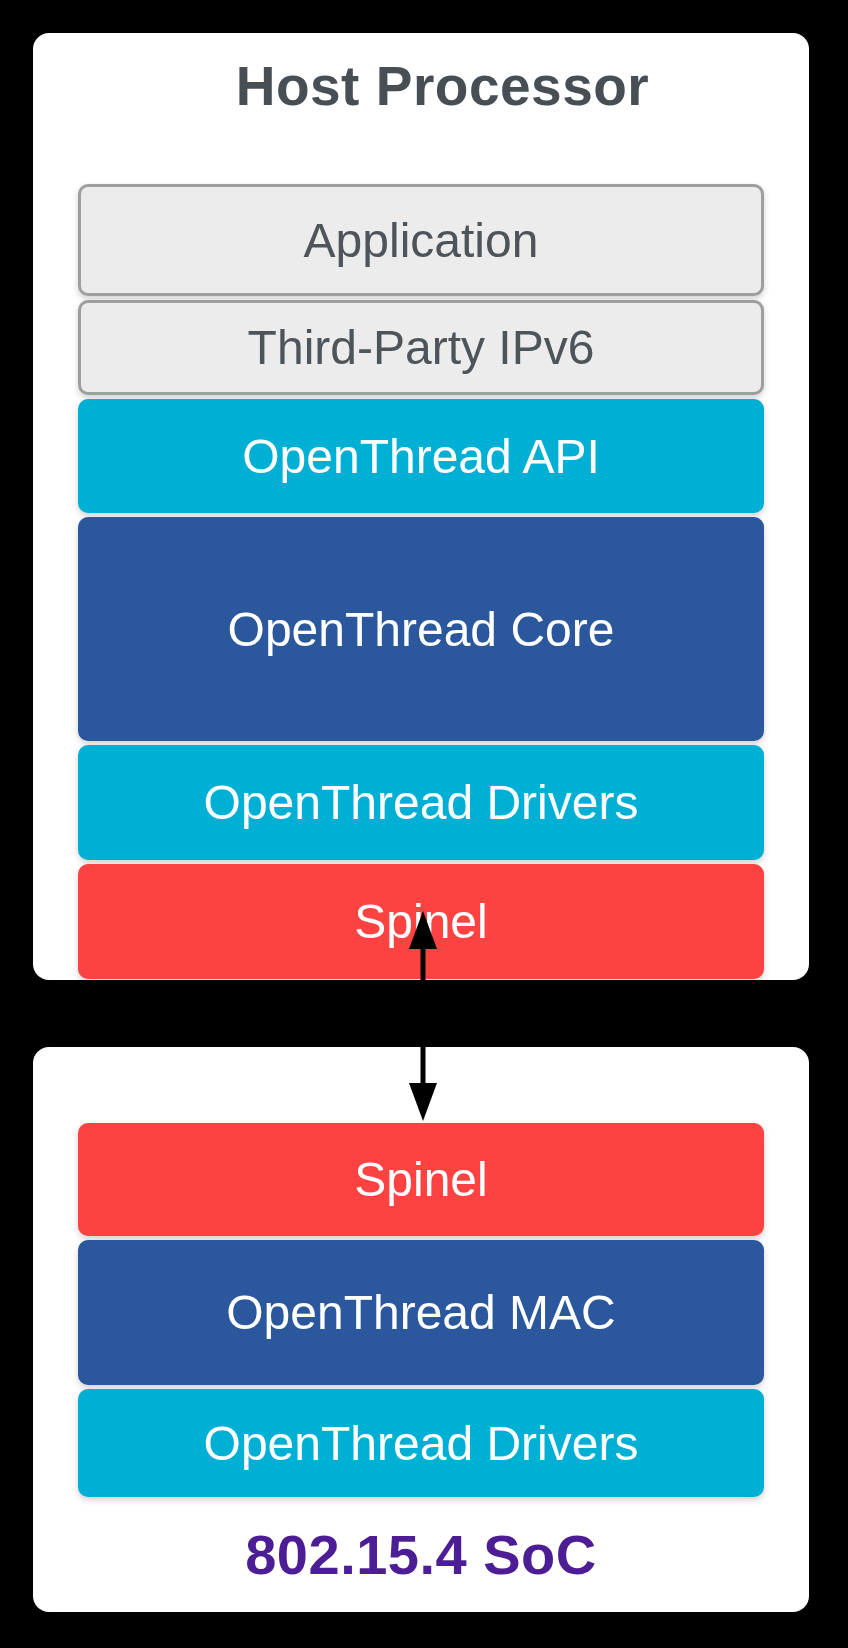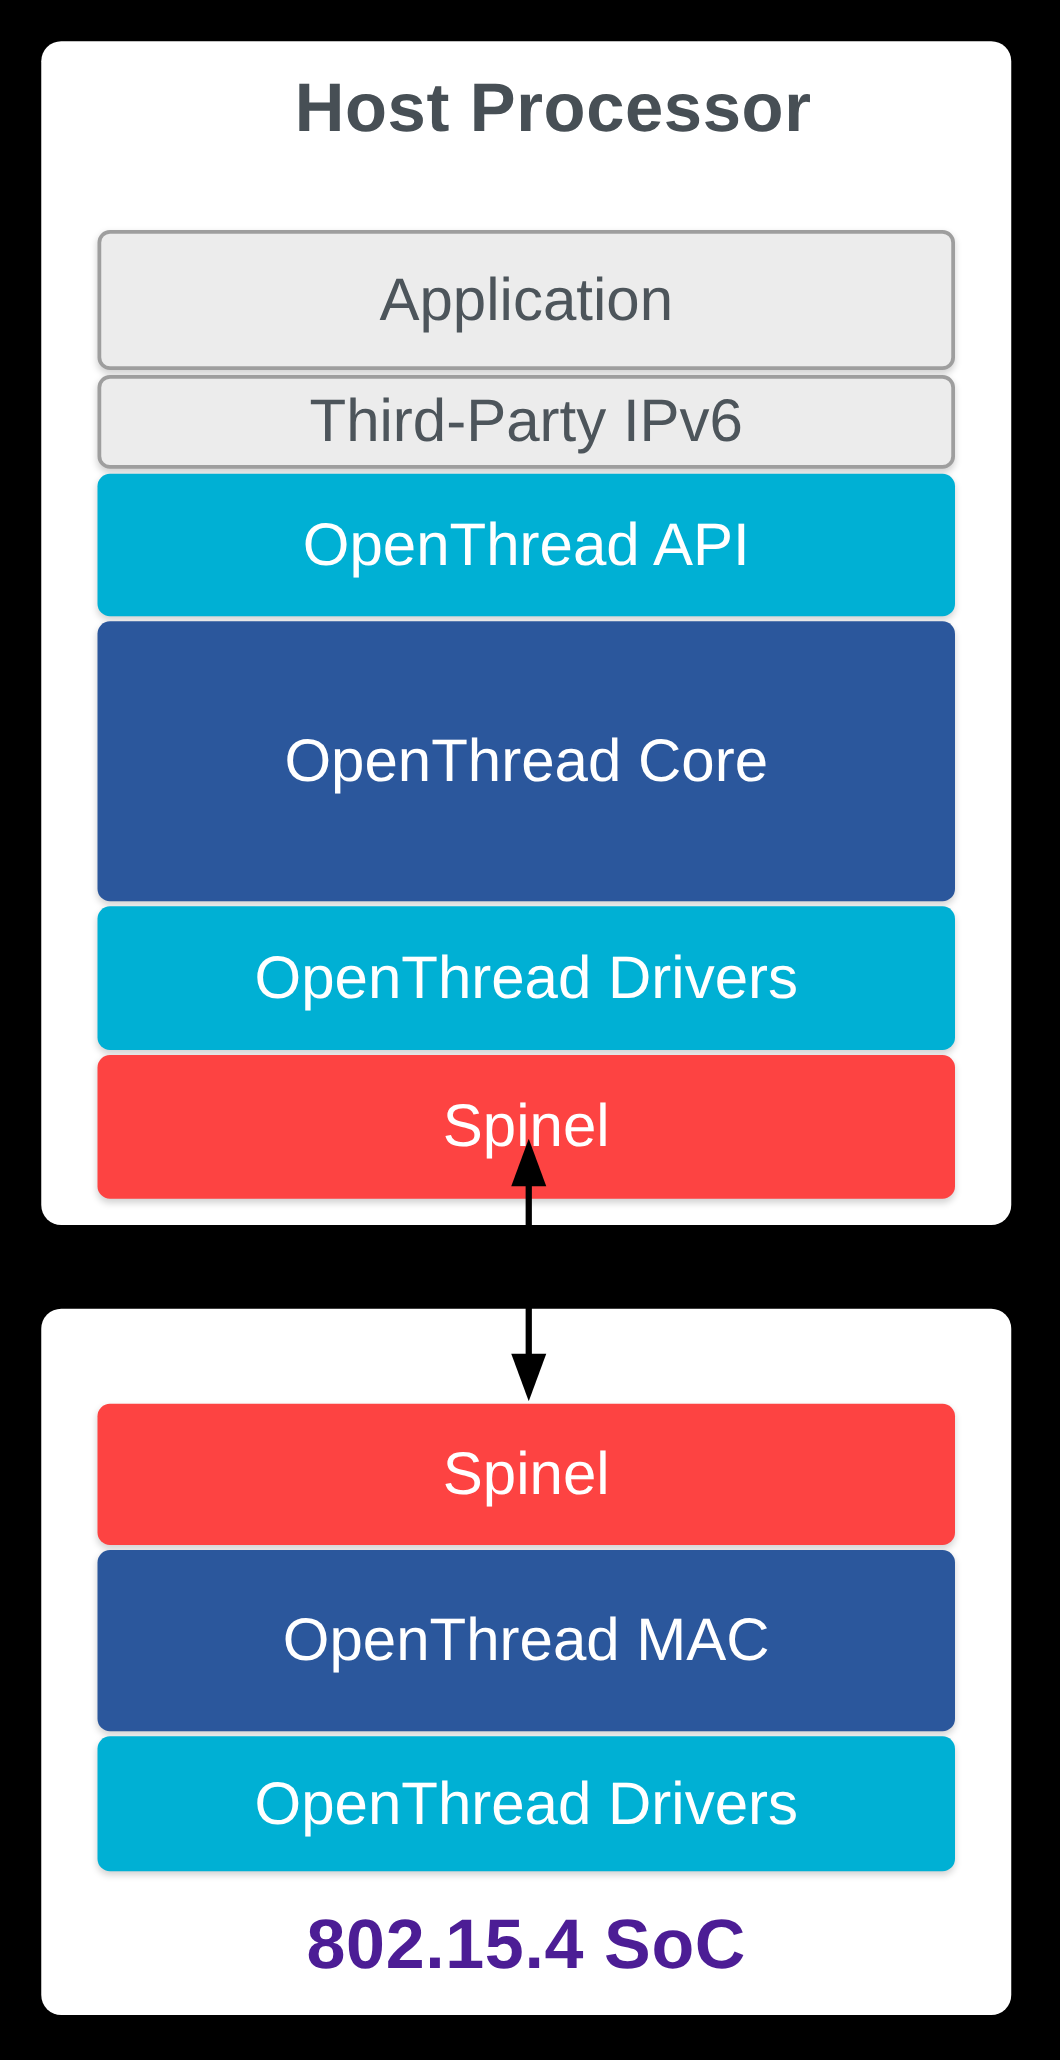--- a/index.html
+++ b/index.html
@@ -62,21 +62,21 @@
     font-size: 48px;
     color: #ffffff;
     box-shadow: 0 3px 6px rgba(0,0,0,0.18);
     box-sizing: border-box;
   }
   .layer.gray {
     color: #4d555b;
     border: 3px solid #9e9e9e;
   }
   .h-app  { height: 112px; }
-  .h-tpi  { height: 75px; }
+  .h-tpi  { height: 95px; }
   .h-api  { height: 114px; }
   .h-core { height: 224px; }
   .h-drv  { height: 115px; }
   .h-spi  { height: 115px; }
   .h-spi2 { height: 113px; }
   .h-mac  { height: 145px; }
   .h-drv2 { height: 108px; }
   .soc-caption {
     position: absolute;
     left: 0;

